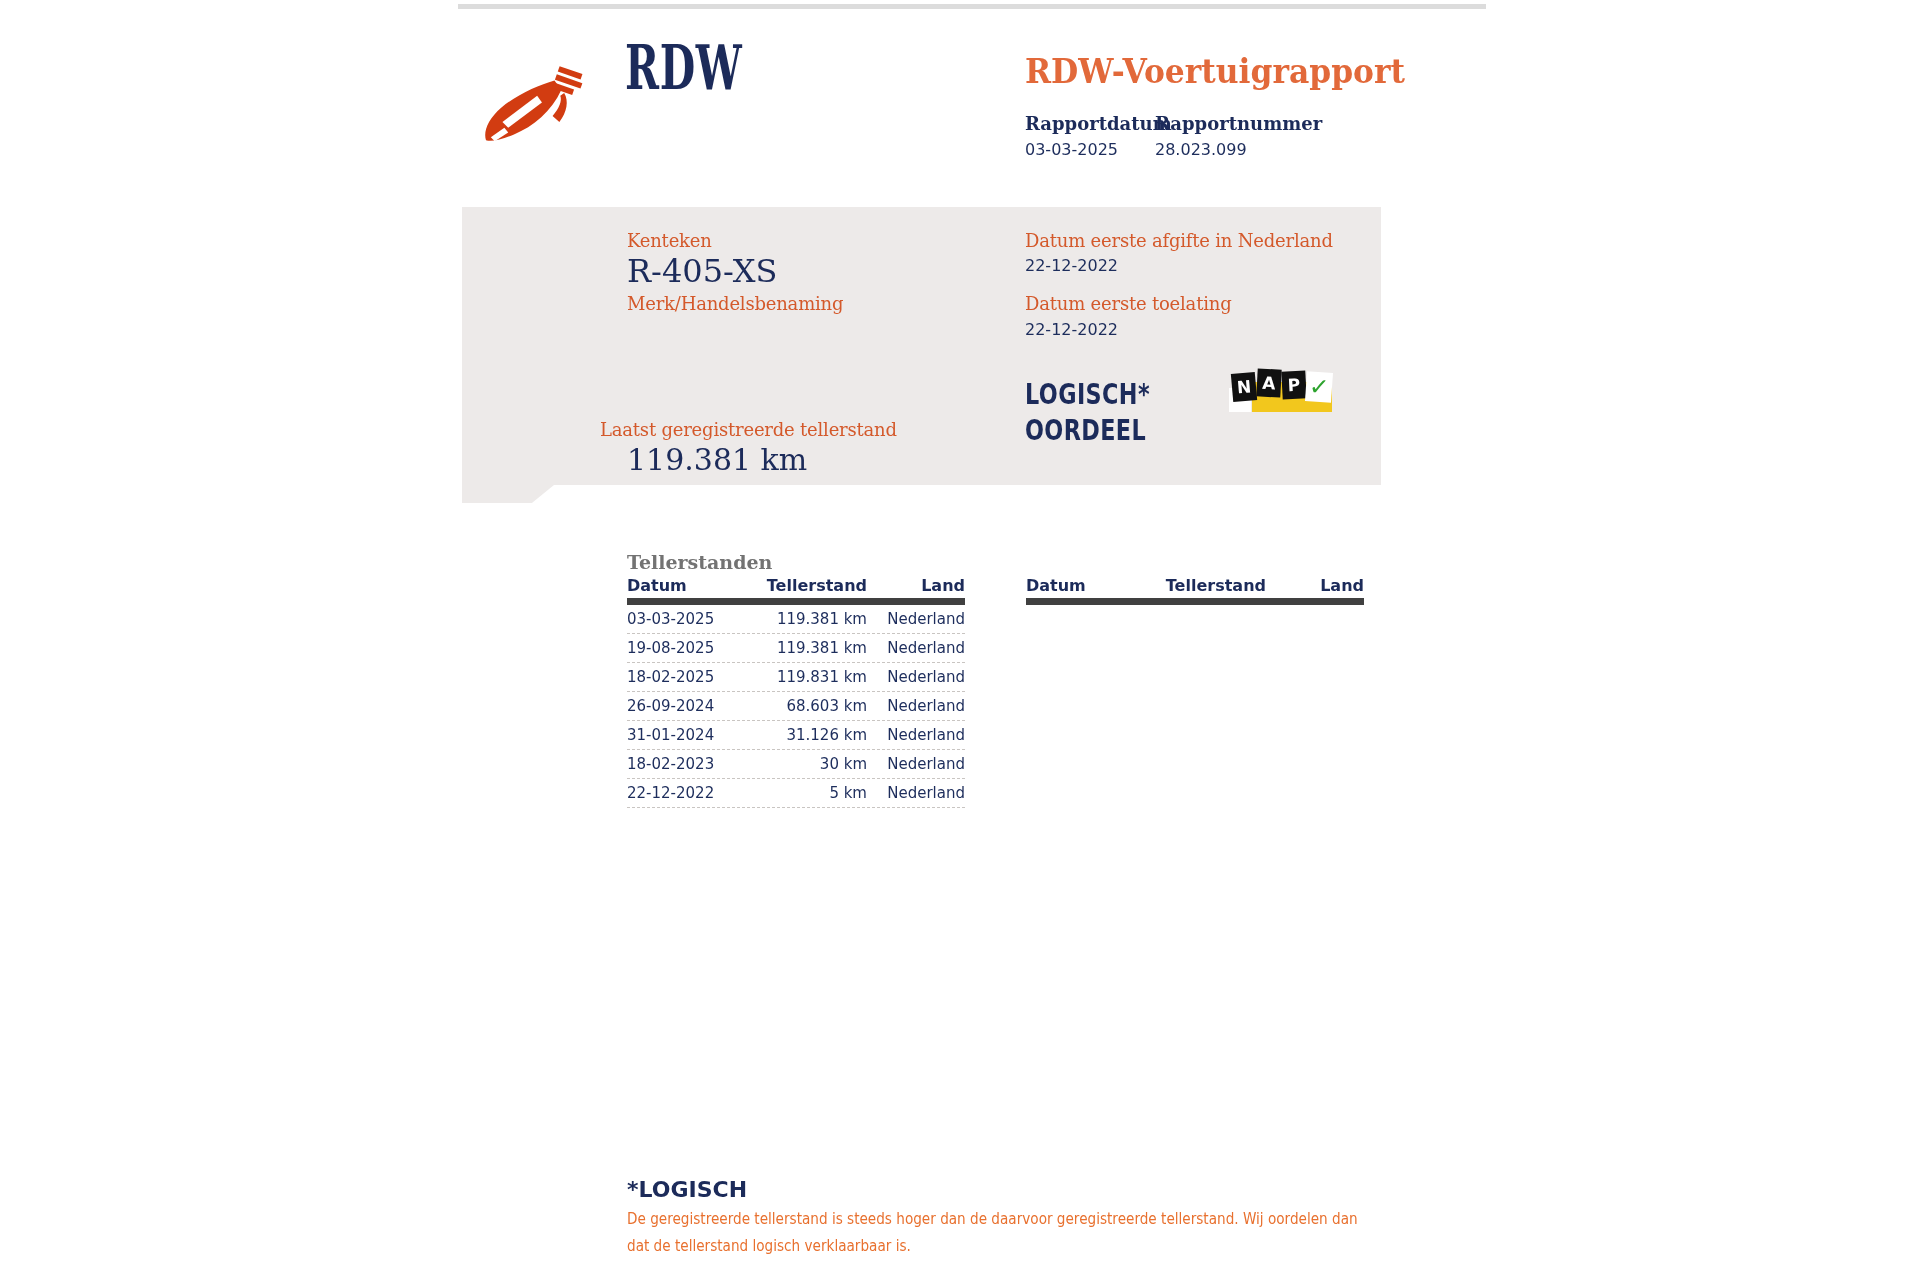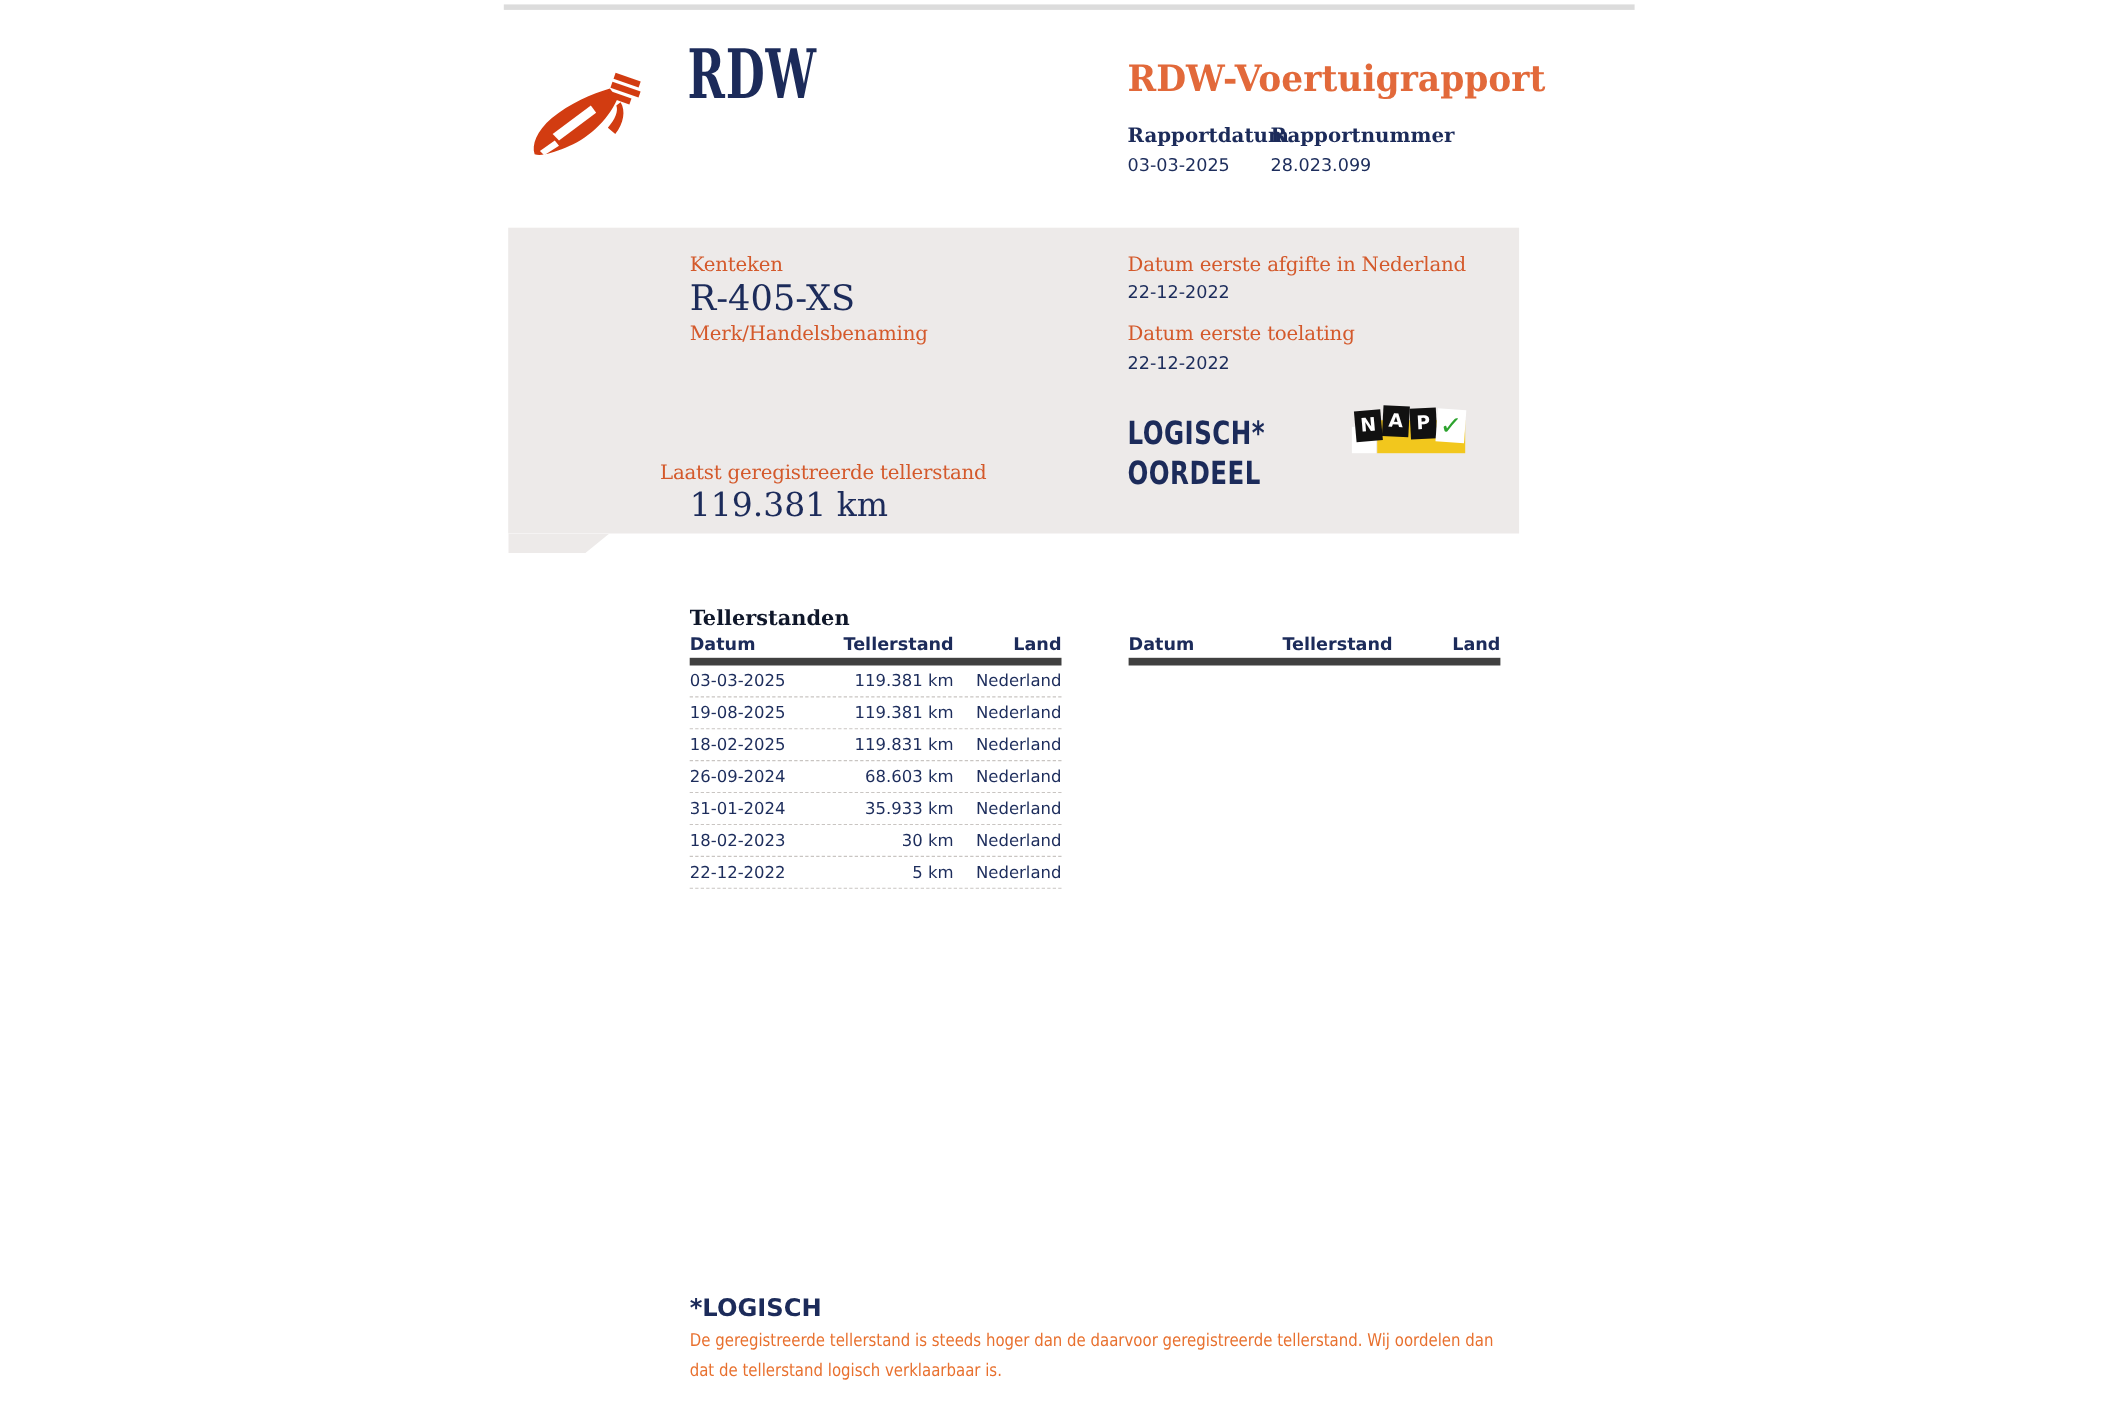--- a/index.html
+++ b/index.html
@@ -40,21 +40,21 @@
   .nap-tile{width:24px;height:28px;background:#111111;color:#ffffff;font-weight:700;font-size:17px;
             display:flex;align-items:center;justify-content:center;}
   .nap-n{left:0px;top:5px;transform:rotate(-5deg);}
   .nap-a{left:25px;top:1px;transform:rotate(3deg);}
   .nap-p{left:50px;top:3px;transform:rotate(-3deg);}
   .nap-check{left:74px;top:4px;width:26px;height:30px;background:#ffffff;transform:rotate(4deg);
              color:#2da32e;font-weight:700;font-size:24px;display:flex;align-items:center;justify-content:center;}
 
   
   .section-title{left:627px;top:551px;font-family:"DejaVu Serif",serif;font-weight:700;
-                 font-size:19px;line-height:22px;color:#0f172a;}
+                 font-size:19px;line-height:22px;color:#737373;}
   .mtable{width:338px;font-size:15px;color:#1d2d5c;}
   .mtable-1{left:627px;top:576px;}
   .mtable-2{left:1026px;top:576px;}
   .thead{display:flex;font-weight:700;font-size:16px;color:#1c2b5a;
          border-bottom:7px solid #404040;padding-bottom:3px;}
   .trow{display:flex;height:28px;align-items:center;border-bottom:1px dashed #c9c5c2;}
   .c-datum{width:130px;text-align:left;}
   .c-teller{width:110px;text-align:right;}
   .c-land{width:98px;text-align:right;}
 
@@ -148,21 +148,21 @@
       <div class="c-teller">119.831 km</div>
       <div class="c-land">Nederland</div>
     </div>
     <div class="trow">
       <div class="c-datum">26-09-2024</div>
       <div class="c-teller">68.603 km</div>
       <div class="c-land">Nederland</div>
     </div>
     <div class="trow">
       <div class="c-datum">31-01-2024</div>
-      <div class="c-teller">35.933 km</div>
+      <div class="c-teller">31.126 km</div>
       <div class="c-land">Nederland</div>
     </div>
     <div class="trow">
       <div class="c-datum">18-02-2023</div>
       <div class="c-teller">30 km</div>
       <div class="c-land">Nederland</div>
     </div>
     <div class="trow">
       <div class="c-datum">22-12-2022</div>
       <div class="c-teller">5 km</div>

